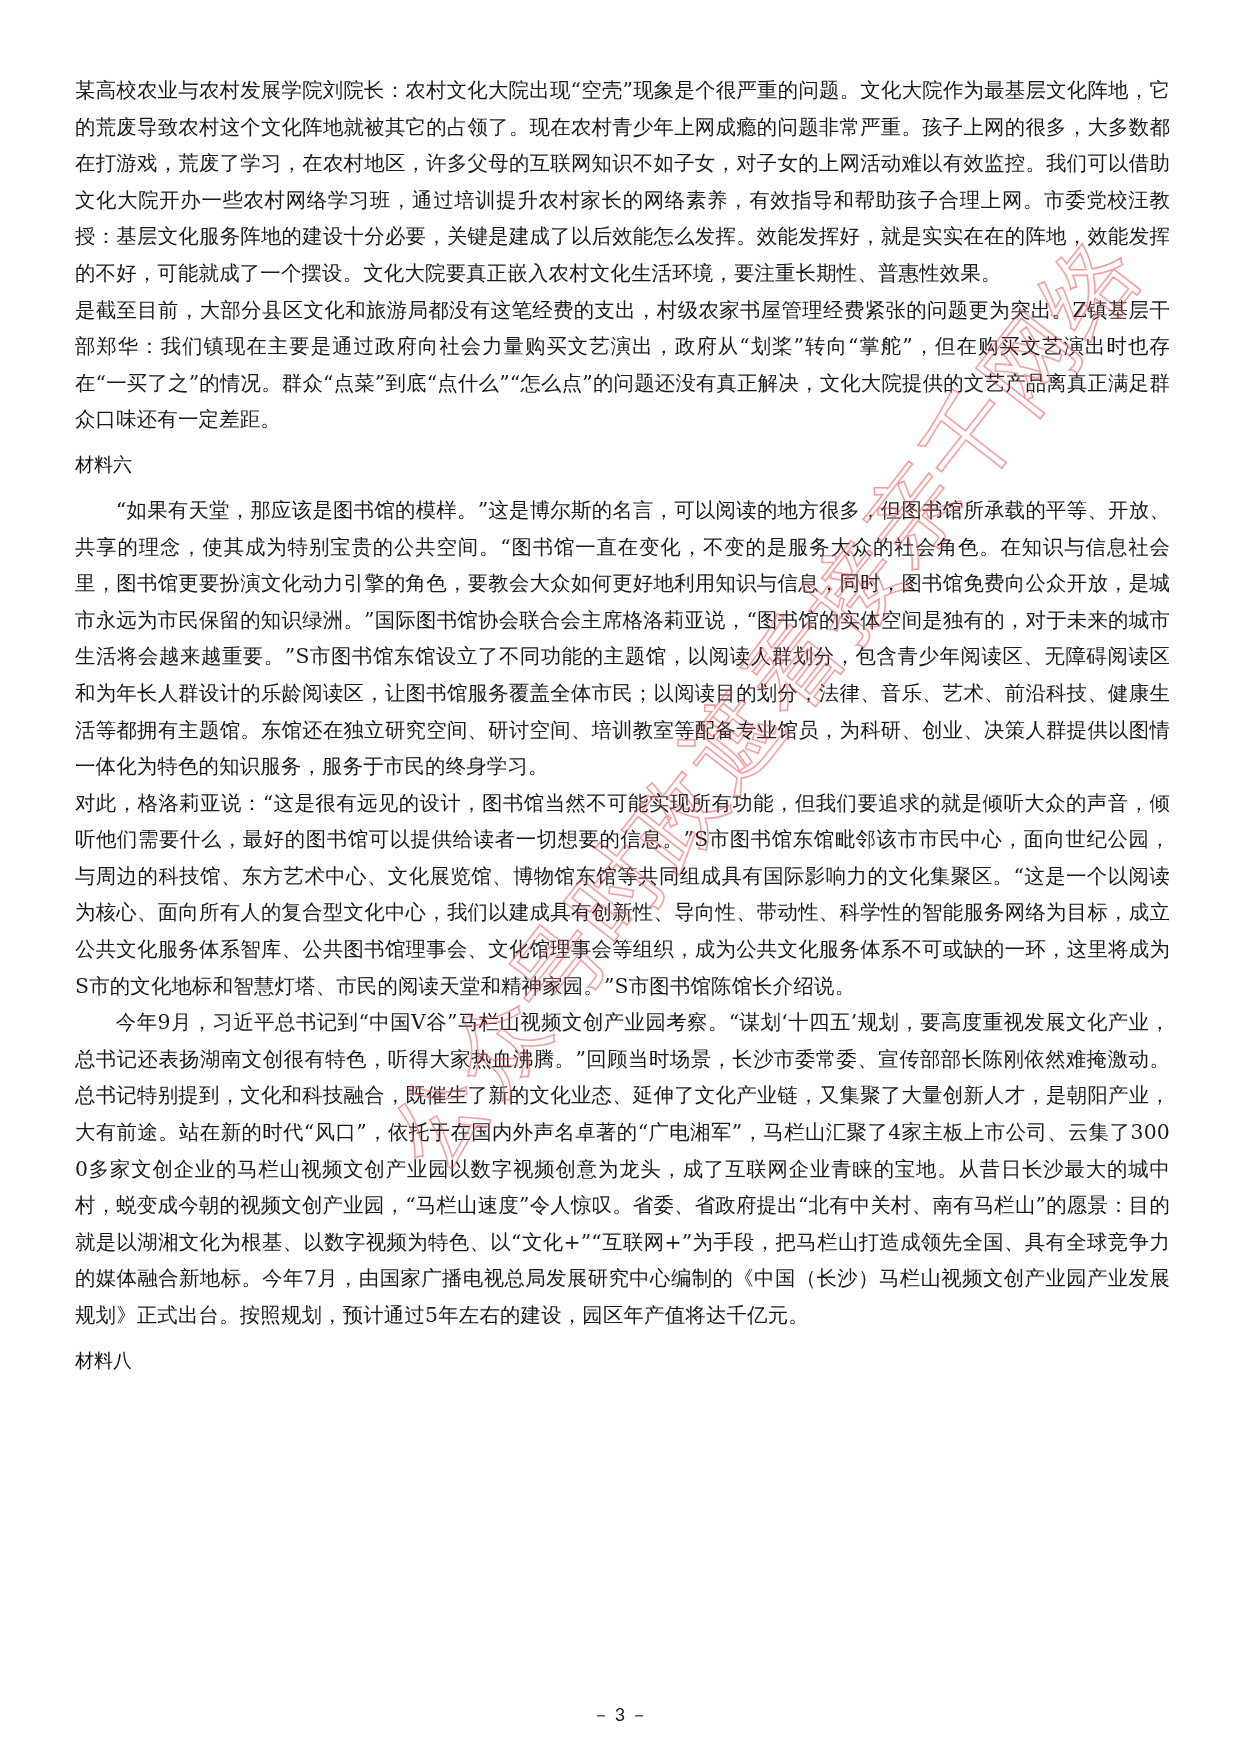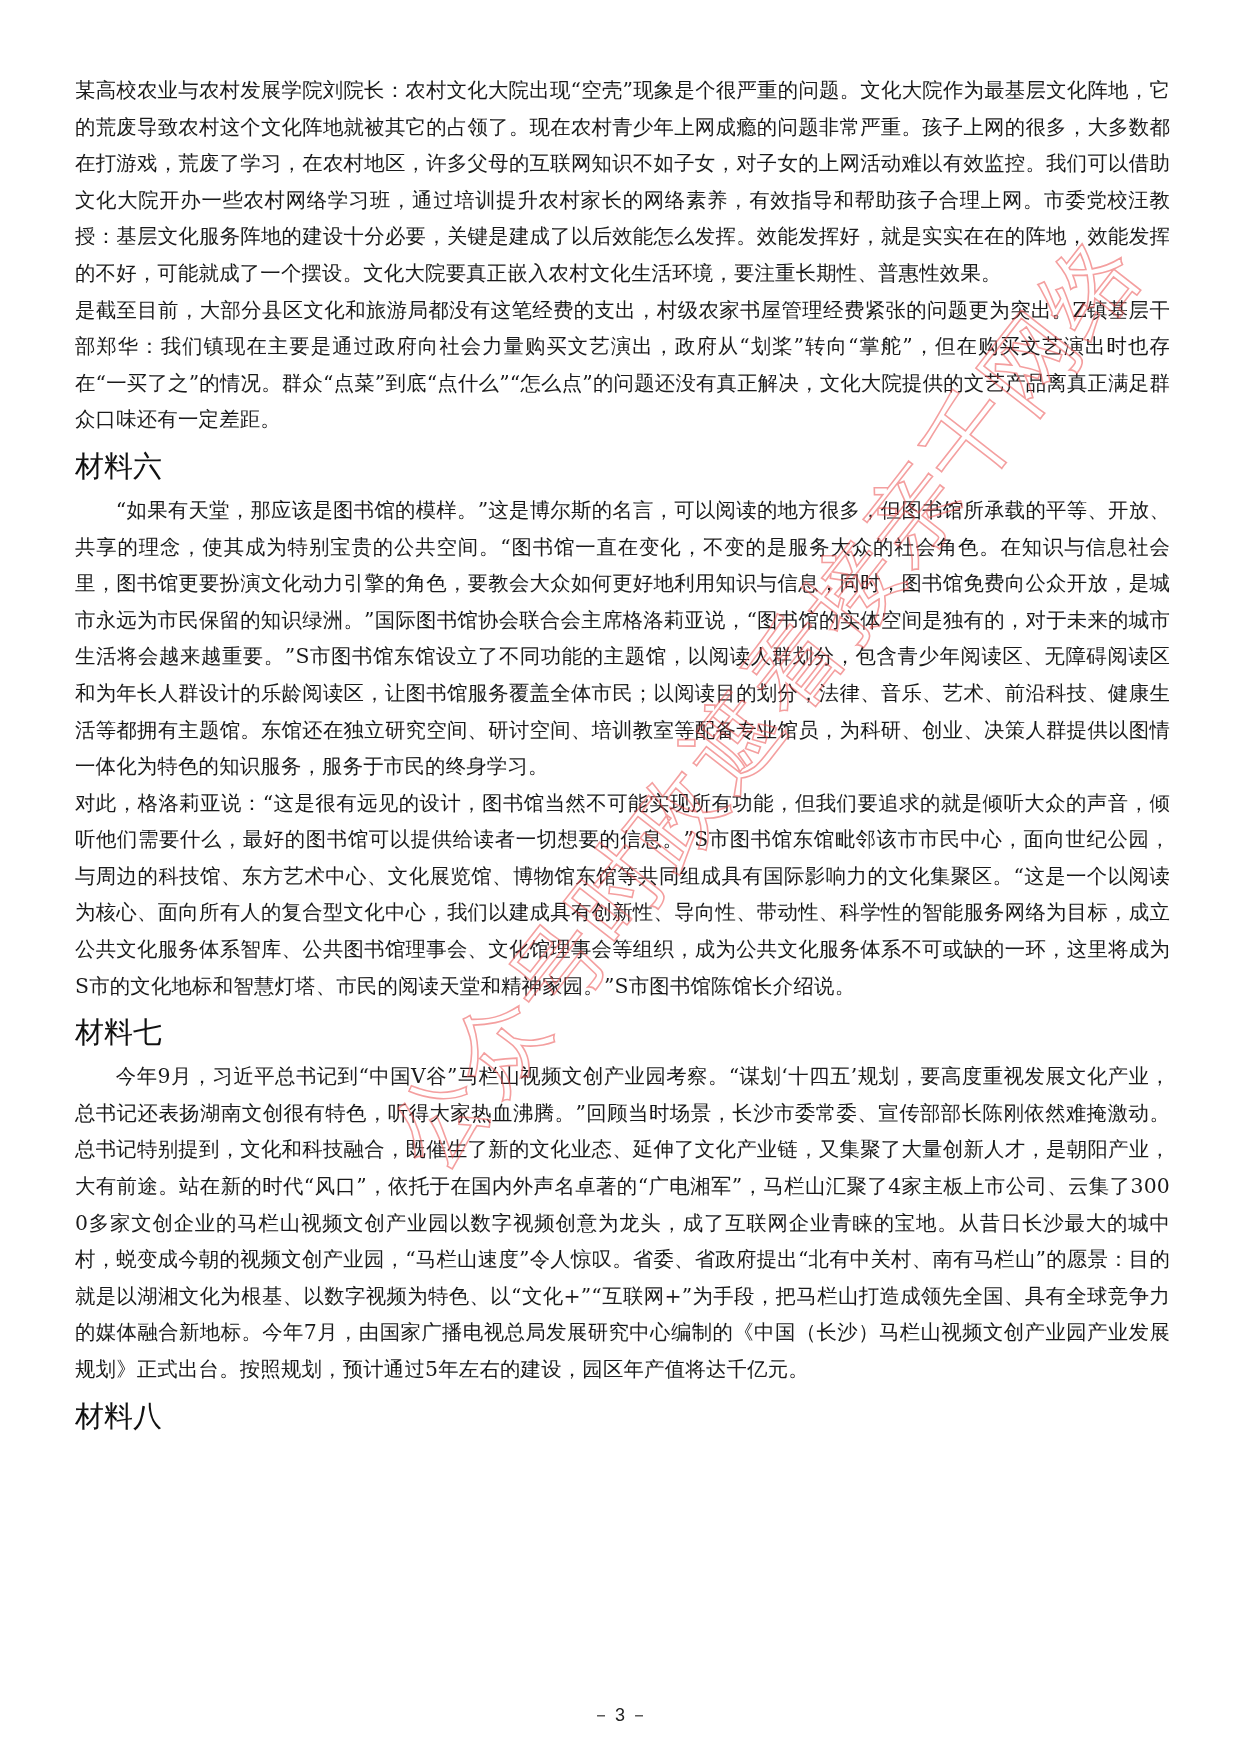--- a/index.html
+++ b/index.html
@@ -28,22 +28,22 @@
       text-align: justify;
       text-justify: inter-character;
       letter-spacing: 0.2px;
       word-break: break-all;
     }
     .para.indent {
       text-indent: 2em;
     }
     .heading {
       margin: 6px 0 4px 0;
-      font-family: Liberation Serif, serif;
-      font-size: 29px;
+      font-family: Liberation Mono, monospace;
+      font-size: 19px;
       line-height: 44px;
       font-weight: normal;
       color: #111;
     }
     .page-number {
       position: absolute;
       top: 1703px;
       left: 0;
       width: 1240px;
       text-align: center;
@@ -69,20 +69,19 @@
   </style>
 </head>
 <body>
 
 <div class="page">
   <p class="para">某高校农业与农村发展学院刘院长：农村文化大院出现“空壳”现象是个很严重的问题。文化大院作为最基层文化阵地，它的荒废导致农村这个文化阵地就被其它的占领了。现在农村青少年上网成瘾的问题非常严重。孩子上网的很多，大多数都在打游戏，荒废了学习，在农村地区，许多父母的互联网知识不如子女，对子女的上网活动难以有效监控。我们可以借助文化大院开办一些农村网络学习班，通过培训提升农村家长的网络素养，有效指导和帮助孩子合理上网。市委党校汪教授：基层文化服务阵地的建设十分必要，关键是建成了以后效能怎么发挥。效能发挥好，就是实实在在的阵地，效能发挥的不好，可能就成了一个摆设。文化大院要真正嵌入农村文化生活环境，要注重长期性、普惠性效果。</p>
   <p class="para">是截至目前，大部分县区文化和旅游局都没有这笔经费的支出，村级农家书屋管理经费紧张的问题更为突出。Z镇基层干部郑华：我们镇现在主要是通过政府向社会力量购买文艺演出，政府从“划桨”转向“掌舵”，但在购买文艺演出时也存在“一买了之”的情况。群众“点菜”到底“点什么”“怎么点”的问题还没有真正解决，文化大院提供的文艺产品离真正满足群众口味还有一定差距。</p>
   <h2 class="heading">材料六</h2>
   <p class="para indent">“如果有天堂，那应该是图书馆的模样。”这是博尔斯的名言，可以阅读的地方很多，但图书馆所承载的平等、开放、共享的理念，使其成为特别宝贵的公共空间。“图书馆一直在变化，不变的是服务大众的社会角色。在知识与信息社会里，图书馆更要扮演文化动力引擎的角色，要教会大众如何更好地利用知识与信息，同时，图书馆免费向公众开放，是城市永远为市民保留的知识绿洲。”国际图书馆协会联合会主席格洛莉亚说，“图书馆的实体空间是独有的，对于未来的城市生活将会越来越重要。”S市图书馆东馆设立了不同功能的主题馆，以阅读人群划分，包含青少年阅读区、无障碍阅读区和为年长人群设计的乐龄阅读区，让图书馆服务覆盖全体市民；以阅读目的划分，法律、音乐、艺术、前沿科技、健康生活等都拥有主题馆。东馆还在独立研究空间、研讨空间、培训教室等配备专业馆员，为科研、创业、决策人群提供以图情一体化为特色的知识服务，服务于市民的终身学习。</p>
   <p class="para">对此，格洛莉亚说：“这是很有远见的设计，图书馆当然不可能实现所有功能，但我们要追求的就是倾听大众的声音，倾听他们需要什么，最好的图书馆可以提供给读者一切想要的信息。”S市图书馆东馆毗邻该市市民中心，面向世纪公园，与周边的科技馆、东方艺术中心、文化展览馆、博物馆东馆等共同组成具有国际影响力的文化集聚区。“这是一个以阅读为核心、面向所有人的复合型文化中心，我们以建成具有创新性、导向性、带动性、科学性的智能服务网络为目标，成立公共文化服务体系智库、公共图书馆理事会、文化馆理事会等组织，成为公共文化服务体系不可或缺的一环，这里将成为S市的文化地标和智慧灯塔、市民的阅读天堂和精神家园。”S市图书馆陈馆长介绍说。</p>
-  <h2 class="heading">材料七</h2>
   <p class="para indent">今年9月，习近平总书记到“中国V谷”马栏山视频文创产业园考察。“谋划‘十四五’规划，要高度重视发展文化产业，总书记还表扬湖南文创很有特色，听得大家热血沸腾。”回顾当时场景，长沙市委常委、宣传部部长陈刚依然难掩激动。总书记特别提到，文化和科技融合，既催生了新的文化业态、延伸了文化产业链，又集聚了大量创新人才，是朝阳产业，大有前途。站在新的时代“风口”，依托于在国内外声名卓著的“广电湘军”，马栏山汇聚了4家主板上市公司、云集了3000多家文创企业的马栏山视频文创产业园以数字视频创意为龙头，成了互联网企业青睐的宝地。从昔日长沙最大的城中村，蜕变成今朝的视频文创产业园，“马栏山速度”令人惊叹。省委、省政府提出“北有中关村、南有马栏山”的愿景：目的就是以湖湘文化为根基、以数字视频为特色、以“文化+”“互联网+”为手段，把马栏山打造成领先全国、具有全球竞争力的媒体融合新地标。今年7月，由国家广播电视总局发展研究中心编制的《中国（长沙）马栏山视频文创产业园产业发展规划》正式出台。按照规划，预计通过5年左右的建设，园区年产值将达千亿元。</p>
   <h2 class="heading">材料八</h2>
 </div>
 
 <div class="watermark">公众号时政遮看接亲千网络</div>
 
 <div class="page-number">－ 3 －</div>
 
 </body></html>

